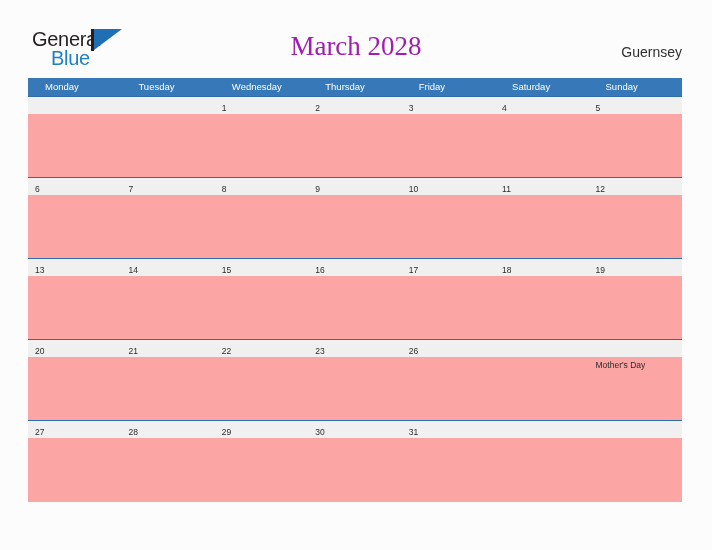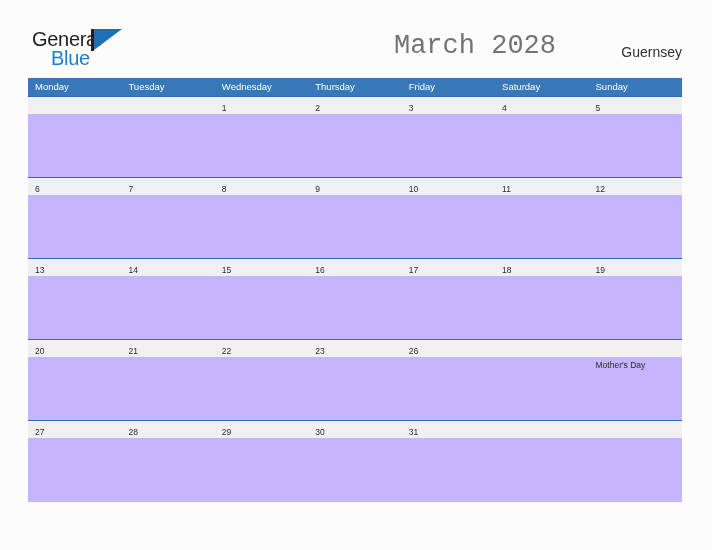--- a/index.html
+++ b/index.html
@@ -68,24 +68,24 @@
     height: 0;
     border-left: 28px solid #1f6fb4;
     border-bottom: 21px solid transparent;
   }
 
   .month-title {
     position: absolute;
     left: 156px;
     top: 31px;
     width: 400px;
-    text-align: right;
+    text-align: center;
     font-size: 27px;
-    color: #737373;
-    font-family: Liberation Mono, monospace;
+    color: #a21caf;
+    font-family: Liberation Serif, serif;
     letter-spacing: 0px;
   }
 
   .locale-label {
     position: absolute;
     right: 30px;
     top: 44px;
     font-size: 14px;
     color: #2f2f2f;
     font-family: "Liberation Sans", sans-serif;
@@ -104,21 +104,21 @@
     width: 654px;
     height: 18px;
     background: #3678b8;
   }
   .weekday-cell {
     width: 93.43px;
     height: 18px;
     line-height: 18px;
     color: #ffffff;
     font-size: 9.5px;
-    padding-left: 7px;
+    padding-left: 17px;
     box-sizing: border-box;
     font-family: "Liberation Sans", sans-serif;
   }
 
   .week-row {
     position: relative;
     width: 654px;
     height: 81px;
     border-top: 1px solid #2f6ca8;
     box-sizing: border-box;
@@ -142,21 +142,21 @@
   .day-number {
     font-size: 8.5px;
     line-height: 17px;
     color: #2b2b2b;
     font-family: "Liberation Sans", sans-serif;
   }
   .day-events {
     display: flex;
     width: 654px;
     height: 64px;
-    background: #c4b5fd;
+    background: #fca5a5;
   }
   .event-cell {
     width: 93.43px;
     box-sizing: border-box;
     padding-left: 7px;
     padding-top: 3px;
   }
   .event-text {
     font-size: 8.5px;
     line-height: 11px;

